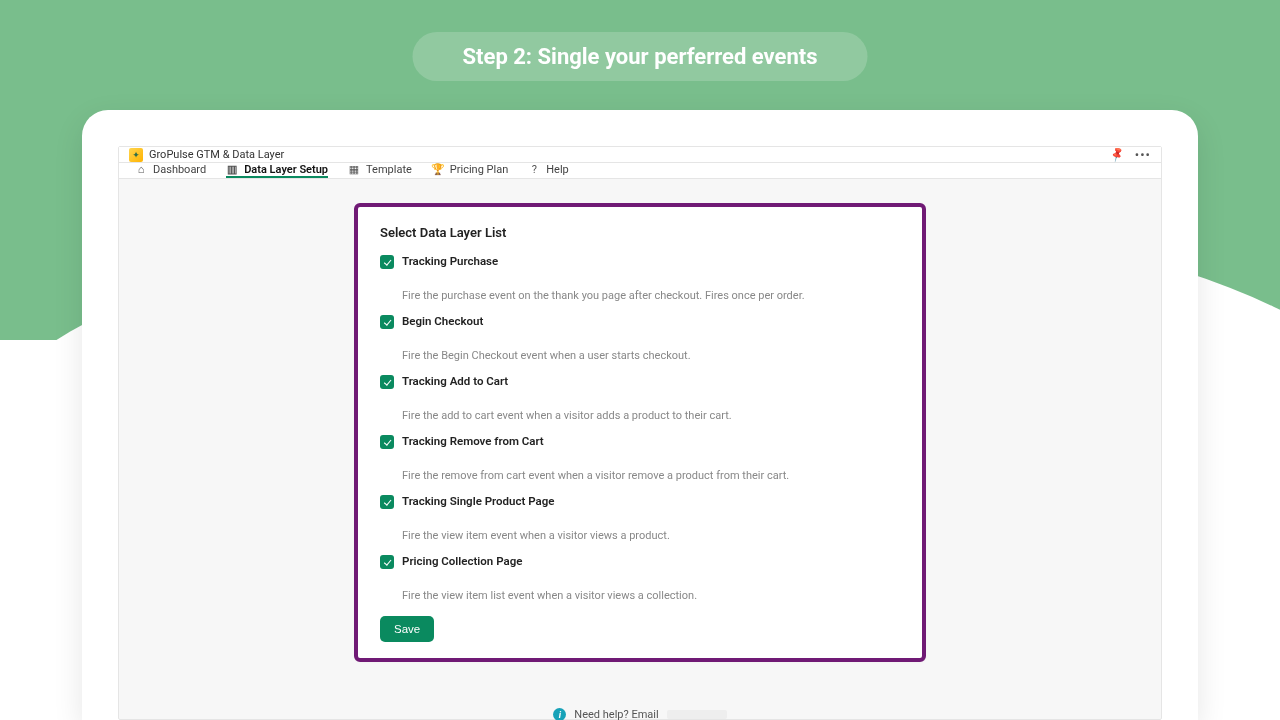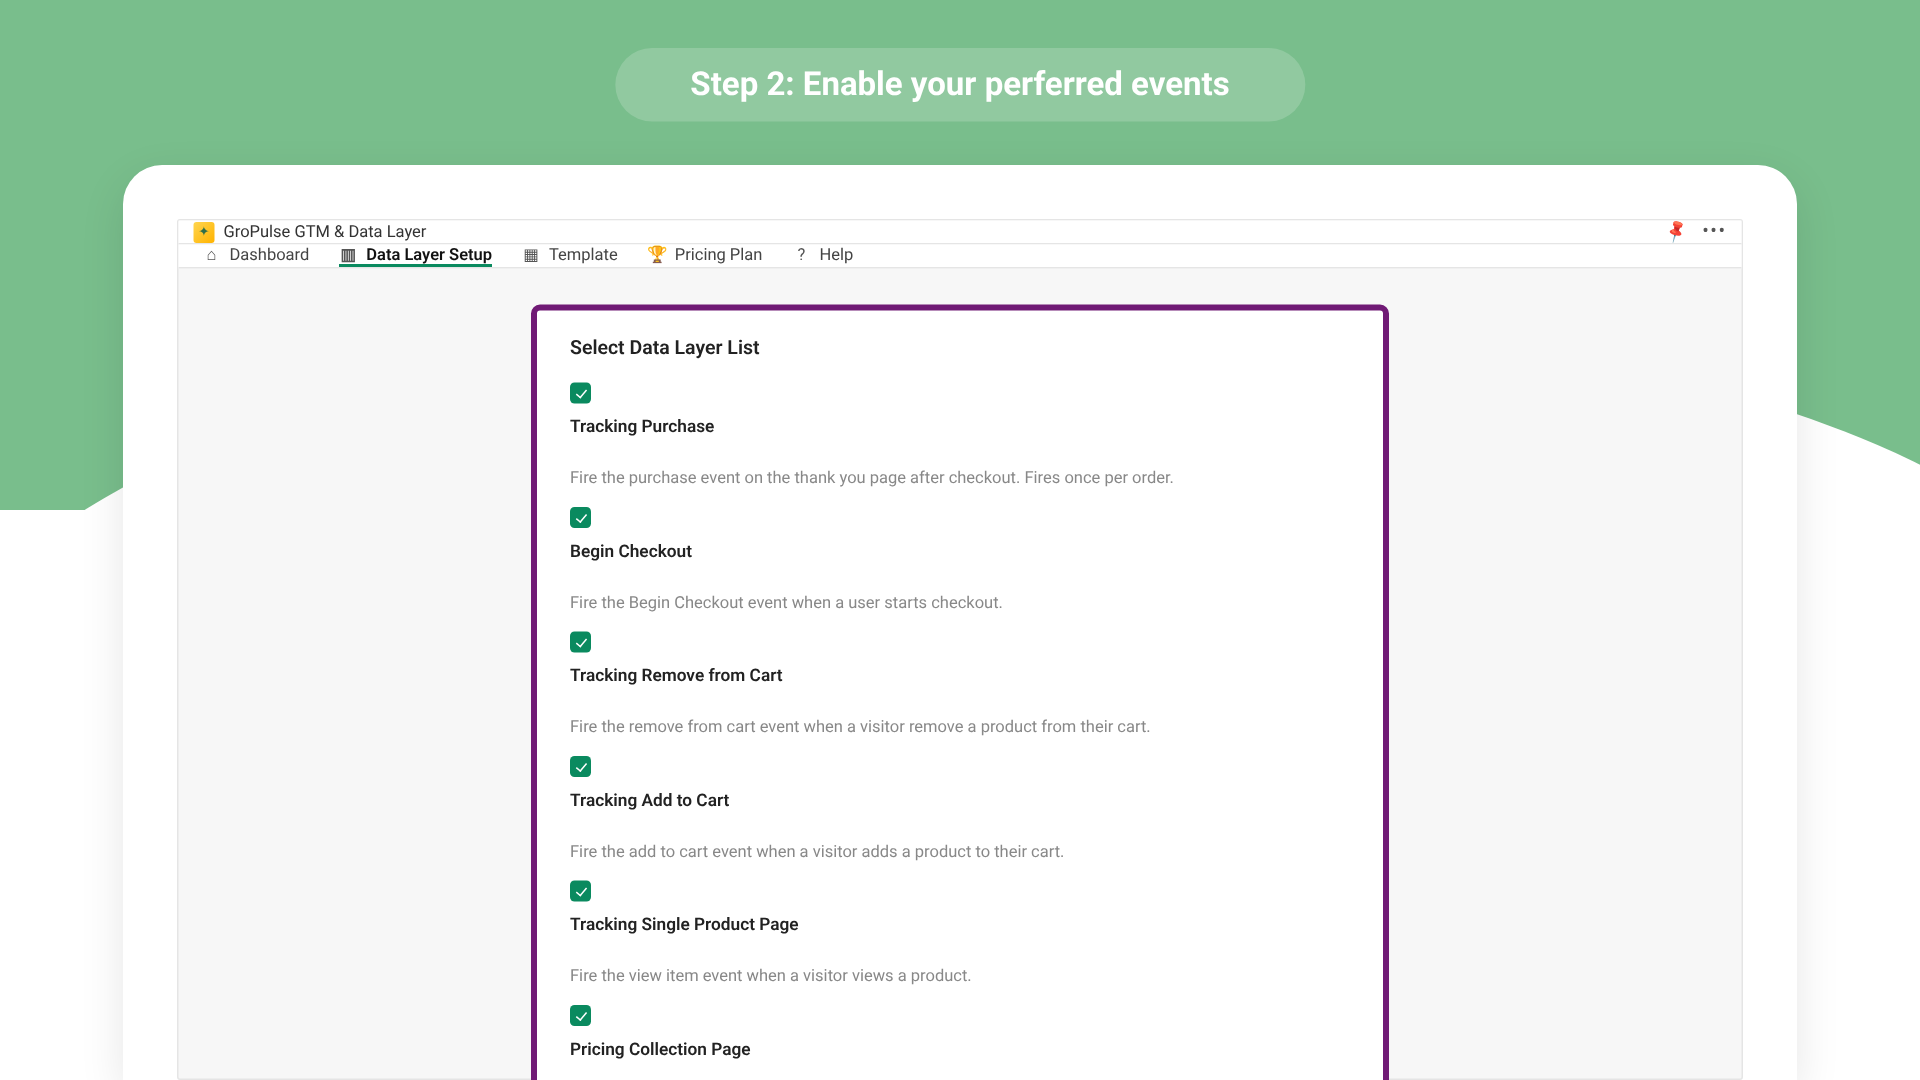--- a/index.html
+++ b/index.html
@@ -119,21 +119,21 @@
   .card {
     width: 572px;
     background: #fff;
     border: 4px solid #701a75;
     border-radius: 6px;
     padding: 18px 22px 16px 22px;
     box-shadow: 0 1px 2px rgba(0,0,0,0.02);
   }
   .card-title { font-size: 13px; font-weight: 600; color: #222; margin-bottom: 14px; }
 
-  .opt { display: flex; align-items: flex-start; gap: 8px; margin-bottom: 12px; flex-direction: column; }
+  .opt { display: flex; align-items: flex-start; gap: 8px; margin-bottom: 12px; }
   .opt:last-of-type { margin-bottom: 14px; }
   .chk {
     width: 14px; height: 14px;
     background: #0a8a5f;
     border-radius: 3px;
     flex-shrink: 0;
     margin-top: 1px;
     display:flex; align-items:center; justify-content:center;
   }
   .chk::after {
@@ -179,21 +179,21 @@
     border-radius: 2px;
     vertical-align: middle;
   }
 </style>
 </head>
 <body>
 
 <div class="bg-top"></div>
 <div class="bg-swoosh"></div>
 
-<div class="step-pill">Step 2: Enable your perferred events</div>
+<div class="step-pill">Step 2: Single your perferred events</div>
 
 <div class="device-frame">
   <div class="app">
 
     <div class="app-topbar">
       <div class="app-title">
         <span class="app-logo">✦</span>
         <span>GroPulse GTM &amp; Data Layer</span>
       </div>
       <div class="app-actions">
@@ -239,42 +239,43 @@
         <div class="opt">
           <span class="chk"></span>
           <div class="opt-texts">
             <span class="opt-title">Begin Checkout</span>
             <span class="opt-desc">Fire the Begin Checkout event when a user starts checkout.</span>
           </div>
         </div>
         <div class="opt">
           <span class="chk"></span>
           <div class="opt-texts">
+            <span class="opt-title">Tracking Add to Cart</span>
+            <span class="opt-desc">Fire the add to cart event when a visitor adds a product to their cart.</span>
+          </div>
+        </div>
+        <div class="opt">
+          <span class="chk"></span>
+          <div class="opt-texts">
             <span class="opt-title">Tracking Remove from Cart</span>
             <span class="opt-desc">Fire the remove from cart event when a visitor remove a product from their cart.</span>
           </div>
         </div>
         <div class="opt">
           <span class="chk"></span>
           <div class="opt-texts">
-            <span class="opt-title">Tracking Add to Cart</span>
-            <span class="opt-desc">Fire the add to cart event when a visitor adds a product to their cart.</span>
-          </div>
-        </div>
-        <div class="opt">
-          <span class="chk"></span>
-          <div class="opt-texts">
             <span class="opt-title">Tracking Single Product Page</span>
             <span class="opt-desc">Fire the view item event when a visitor views a product.</span>
           </div>
         </div>
         <div class="opt">
           <span class="chk"></span>
           <div class="opt-texts">
             <span class="opt-title">Pricing Collection Page</span>
+            <span class="opt-desc">Fire the view item list event when a visitor views a collection.</span>
           </div>
         </div>
 
         <button class="save-btn">Save</button>
       </div>
 
       <div class="help-row">
         <span class="info-dot">i</span>
         <span>Need help? Email </span>
         <span class="email-blur"></span>

